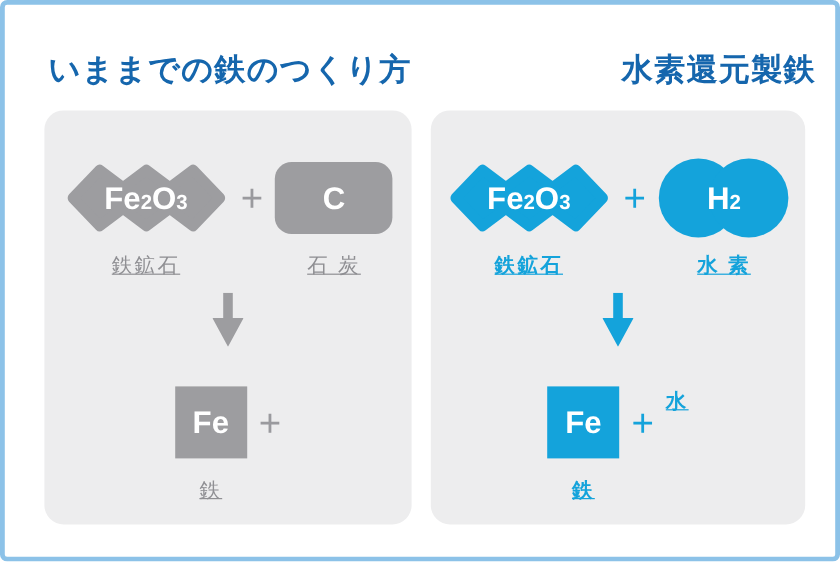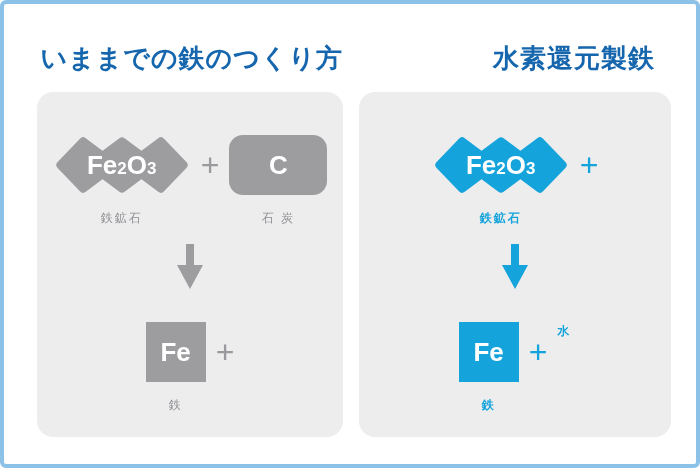--- a/index.html
+++ b/index.html
@@ -7,21 +7,21 @@
   .frame {
     position:relative; width:700px; height:468px; background:#ffffff;
     border:4px solid #8cc2e8; border-radius:6px; overflow:hidden;
   }
   .title {
     position:absolute; top:36px; height:36px; line-height:36px;
     text-align:right; font-size:26px; font-weight:bold; color:#1566ad;
     letter-spacing:1px;
   }
   .title.tl { left:33px; width:306px; }
-  .title.tr { left:339px; width:312px; }
+  .title.tr { left:364px; width:312px; }
   .panel {
     position:absolute; top:88px; height:345px; background:#ededee;
     border-radius:16px; padding-top:36px;
     display:flex; flex-direction:column; align-items:center;
   }
   .panel.pl { left:33px; width:306px; }
   .panel.pr { left:355px; width:312px; }
   .row { display:flex; align-items:flex-start; justify-content:center; gap:10px; width:100%; }
   .chem { display:flex; flex-direction:column; align-items:center; }
   .shape-box { height:74px; position:relative; display:flex; align-items:center; justify-content:center; }
@@ -30,21 +30,21 @@
     color:#ffffff; font-weight:bold; font-size:26px; white-space:nowrap;
   }
   .formula .sub { font-size:17px; font-weight:bold; }
   .block { display:flex; align-items:center; justify-content:center; color:#fff; font-weight:bold; font-size:26px; }
   .coal-block { width:98px; height:60px; border-radius:14px; background:#9d9da0; }
   .iron-block-gray { width:60px; height:60px; background:#9d9da0; }
   .iron-block-blue { width:60px; height:60px; background:#14a3db; }
   .plus { height:74px; display:flex; align-items:center; font-size:32px; font-weight:500; }
   .plus.gray { color:#9a9a9e; }
   .plus.blue { color:#14a3db; }
-  .shape-label { margin-top:8px; height:20px; font-size:12px; letter-spacing:2px; white-space:nowrap; }
+  .shape-label { margin-top:8px; height:20px; font-size:17px; letter-spacing:2px; white-space:nowrap;text-decoration:underline; }
   .shape-label.gray { color:#8f8f93; font-weight:400; }
   .shape-label.blue { color:#14a3db; font-weight:bold; }
   .arrow-row { margin-top:14px; height:45px; display:flex; justify-content:center; }
   .row2 { margin-top:26px; }
 </style>
 </head>
 <body>
 
 <div class="frame">
 
@@ -101,20 +101,32 @@
           <svg width="138" height="70" viewBox="0 0 140 72">
             <polygon points="7,36 30,12 50,27 70,12 90,27 110,12 133,36 110,60 90,45 70,60 50,45 30,60" fill="#14a3db" stroke="#14a3db" stroke-width="9" stroke-linejoin="round"></polygon>
           </svg>
           <span class="formula">
               <span><span>Fe</span><span class="sub">2</span><span>O</span><span class="sub">3</span></span>
             </span>
         </div>
         <div class="shape-label blue">鉄鉱石</div>
       </div>
       <div class="plus blue">+</div>
+      <div class="chem">
+        <div class="shape-box">
+          <svg width="110" height="68" viewBox="0 0 110 68">
+            <circle cx="34" cy="34" r="33" fill="#14a3db"></circle>
+            <circle cx="76" cy="34" r="33" fill="#14a3db"></circle>
+          </svg>
+          <span class="formula">
+              <span><span>H</span><span class="sub">2</span></span>
+            </span>
+        </div>
+        <div class="shape-label blue">水 素</div>
+      </div>
     </div>
 
     <div class="arrow-row">
       <svg width="26" height="45" viewBox="0 0 26 45">
         <path d="M9,0 H17 V21 H26 L13,45 L0,21 H9 Z" fill="#14a3db"></path>
       </svg>
     </div>
 
     <div class="row row2">
       <div class="chem">

